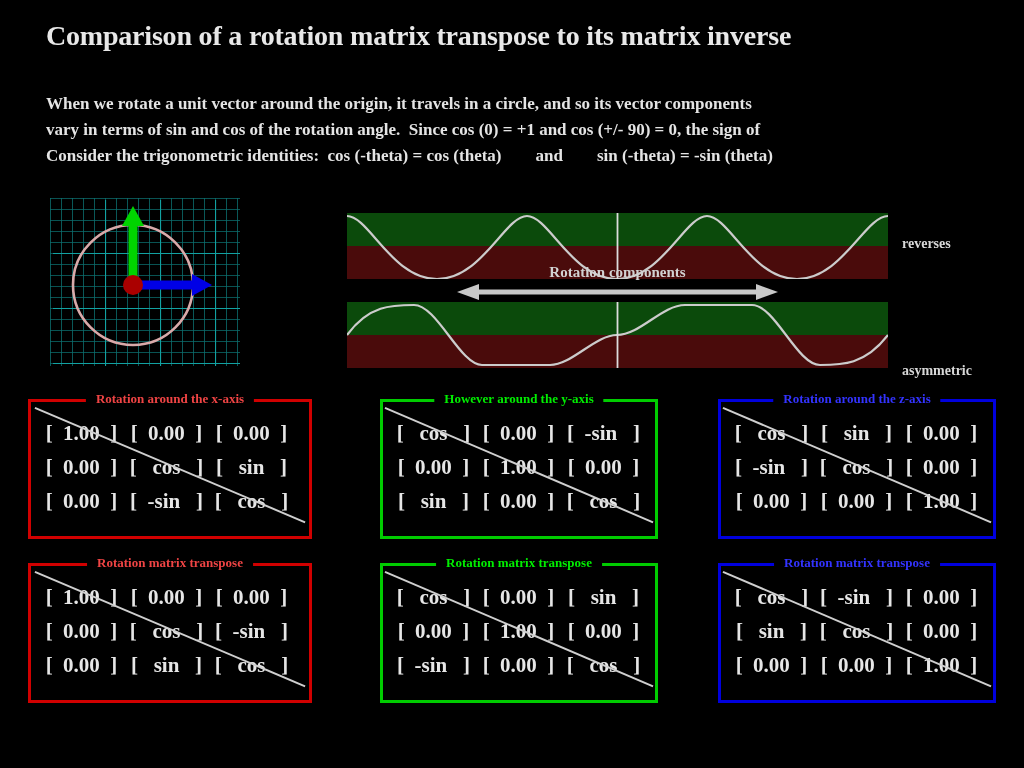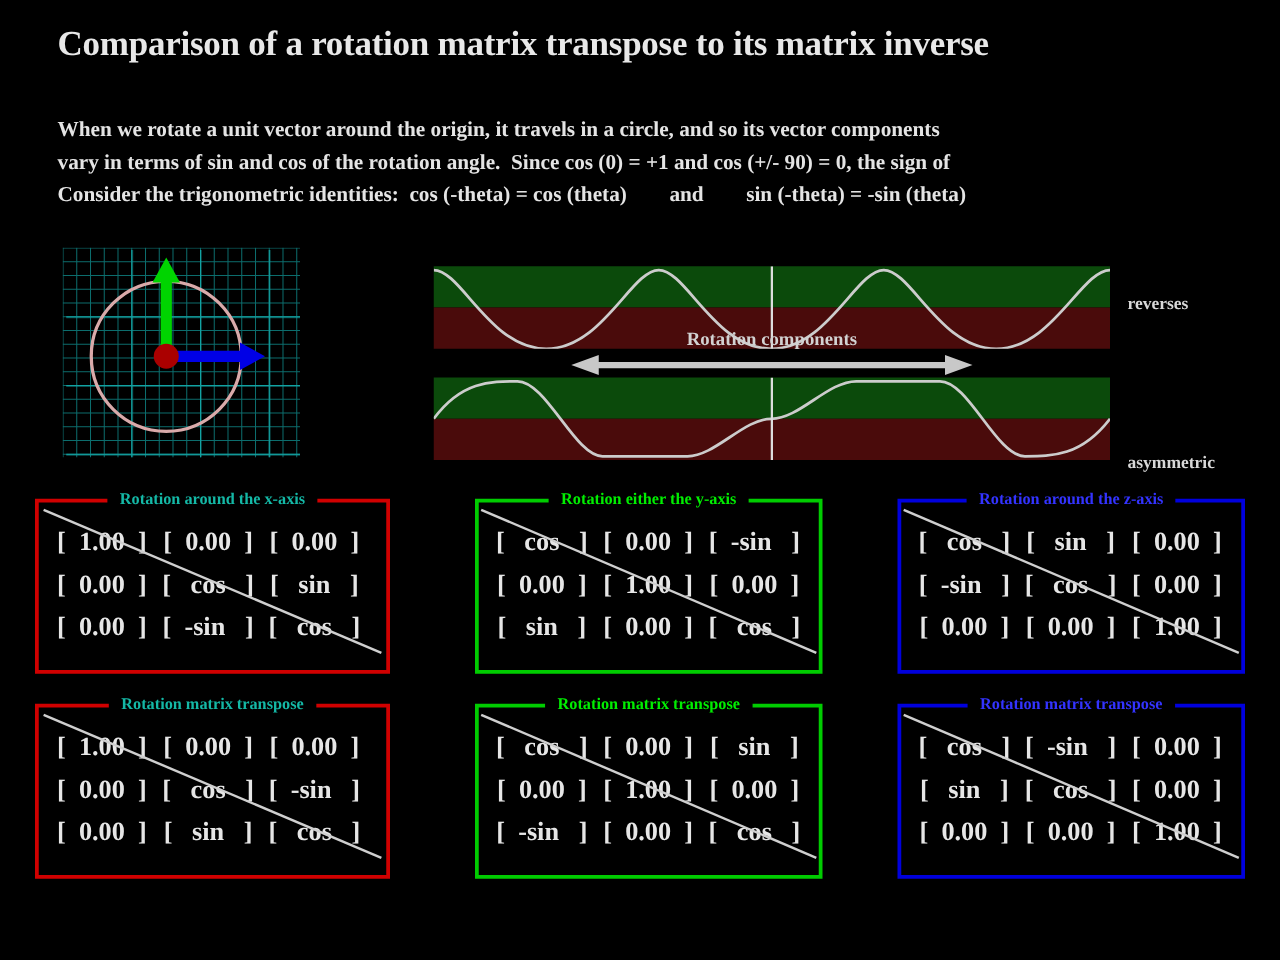--- a/index.html
+++ b/index.html
@@ -129,21 +129,21 @@
     position: absolute;
     top: -11px;
     left: 50%;
     transform: translateX(-50%);
     background: #000000;
     padding: 0 10px;
     font-size: 13px;
     font-weight: bold;
     white-space: nowrap;
   }
-  .theme-red   > .panel-legend { color: #14b8a6; }
+  .theme-red   > .panel-legend { color: #ef4444; }
   .theme-green > .panel-legend { color: #00ee00; }
   .theme-blue  > .panel-legend { color: #3333ff; }
 
   .matrix-body {
     position: relative;
     padding: 14px 8px 14px 8px;
   }
   .matrix-row {
     display: flex;
     justify-content: flex-start;
@@ -263,21 +263,21 @@
       <div class="matrix-cell">[  -sin   ]</div>
       <div class="matrix-cell">[   cos   ]</div>
     </div>
     <svg class="diag-line" viewBox="0 0 284 134" preserveAspectRatio="none">
       <line x1="4" y1="6" x2="280" y2="124" stroke="#cfcfcf" stroke-width="2"></line>
     </svg>
   </div>
 </div>
 
 <div class="matrix-panel theme-green" id="panel-rot-y">
-  <div class="panel-legend">Rotation either the y-axis</div>
+  <div class="panel-legend">However around the y-axis</div>
   <div class="matrix-body">
     <div class="matrix-row">
       <div class="matrix-cell">[   cos   ]</div>
       <div class="matrix-cell">[  0.00  ]</div>
       <div class="matrix-cell">[  -sin   ]</div>
     </div>
     <div class="matrix-row">
       <div class="matrix-cell">[  0.00  ]</div>
       <div class="matrix-cell">[  1.00  ]</div>
       <div class="matrix-cell">[  0.00  ]</div>

